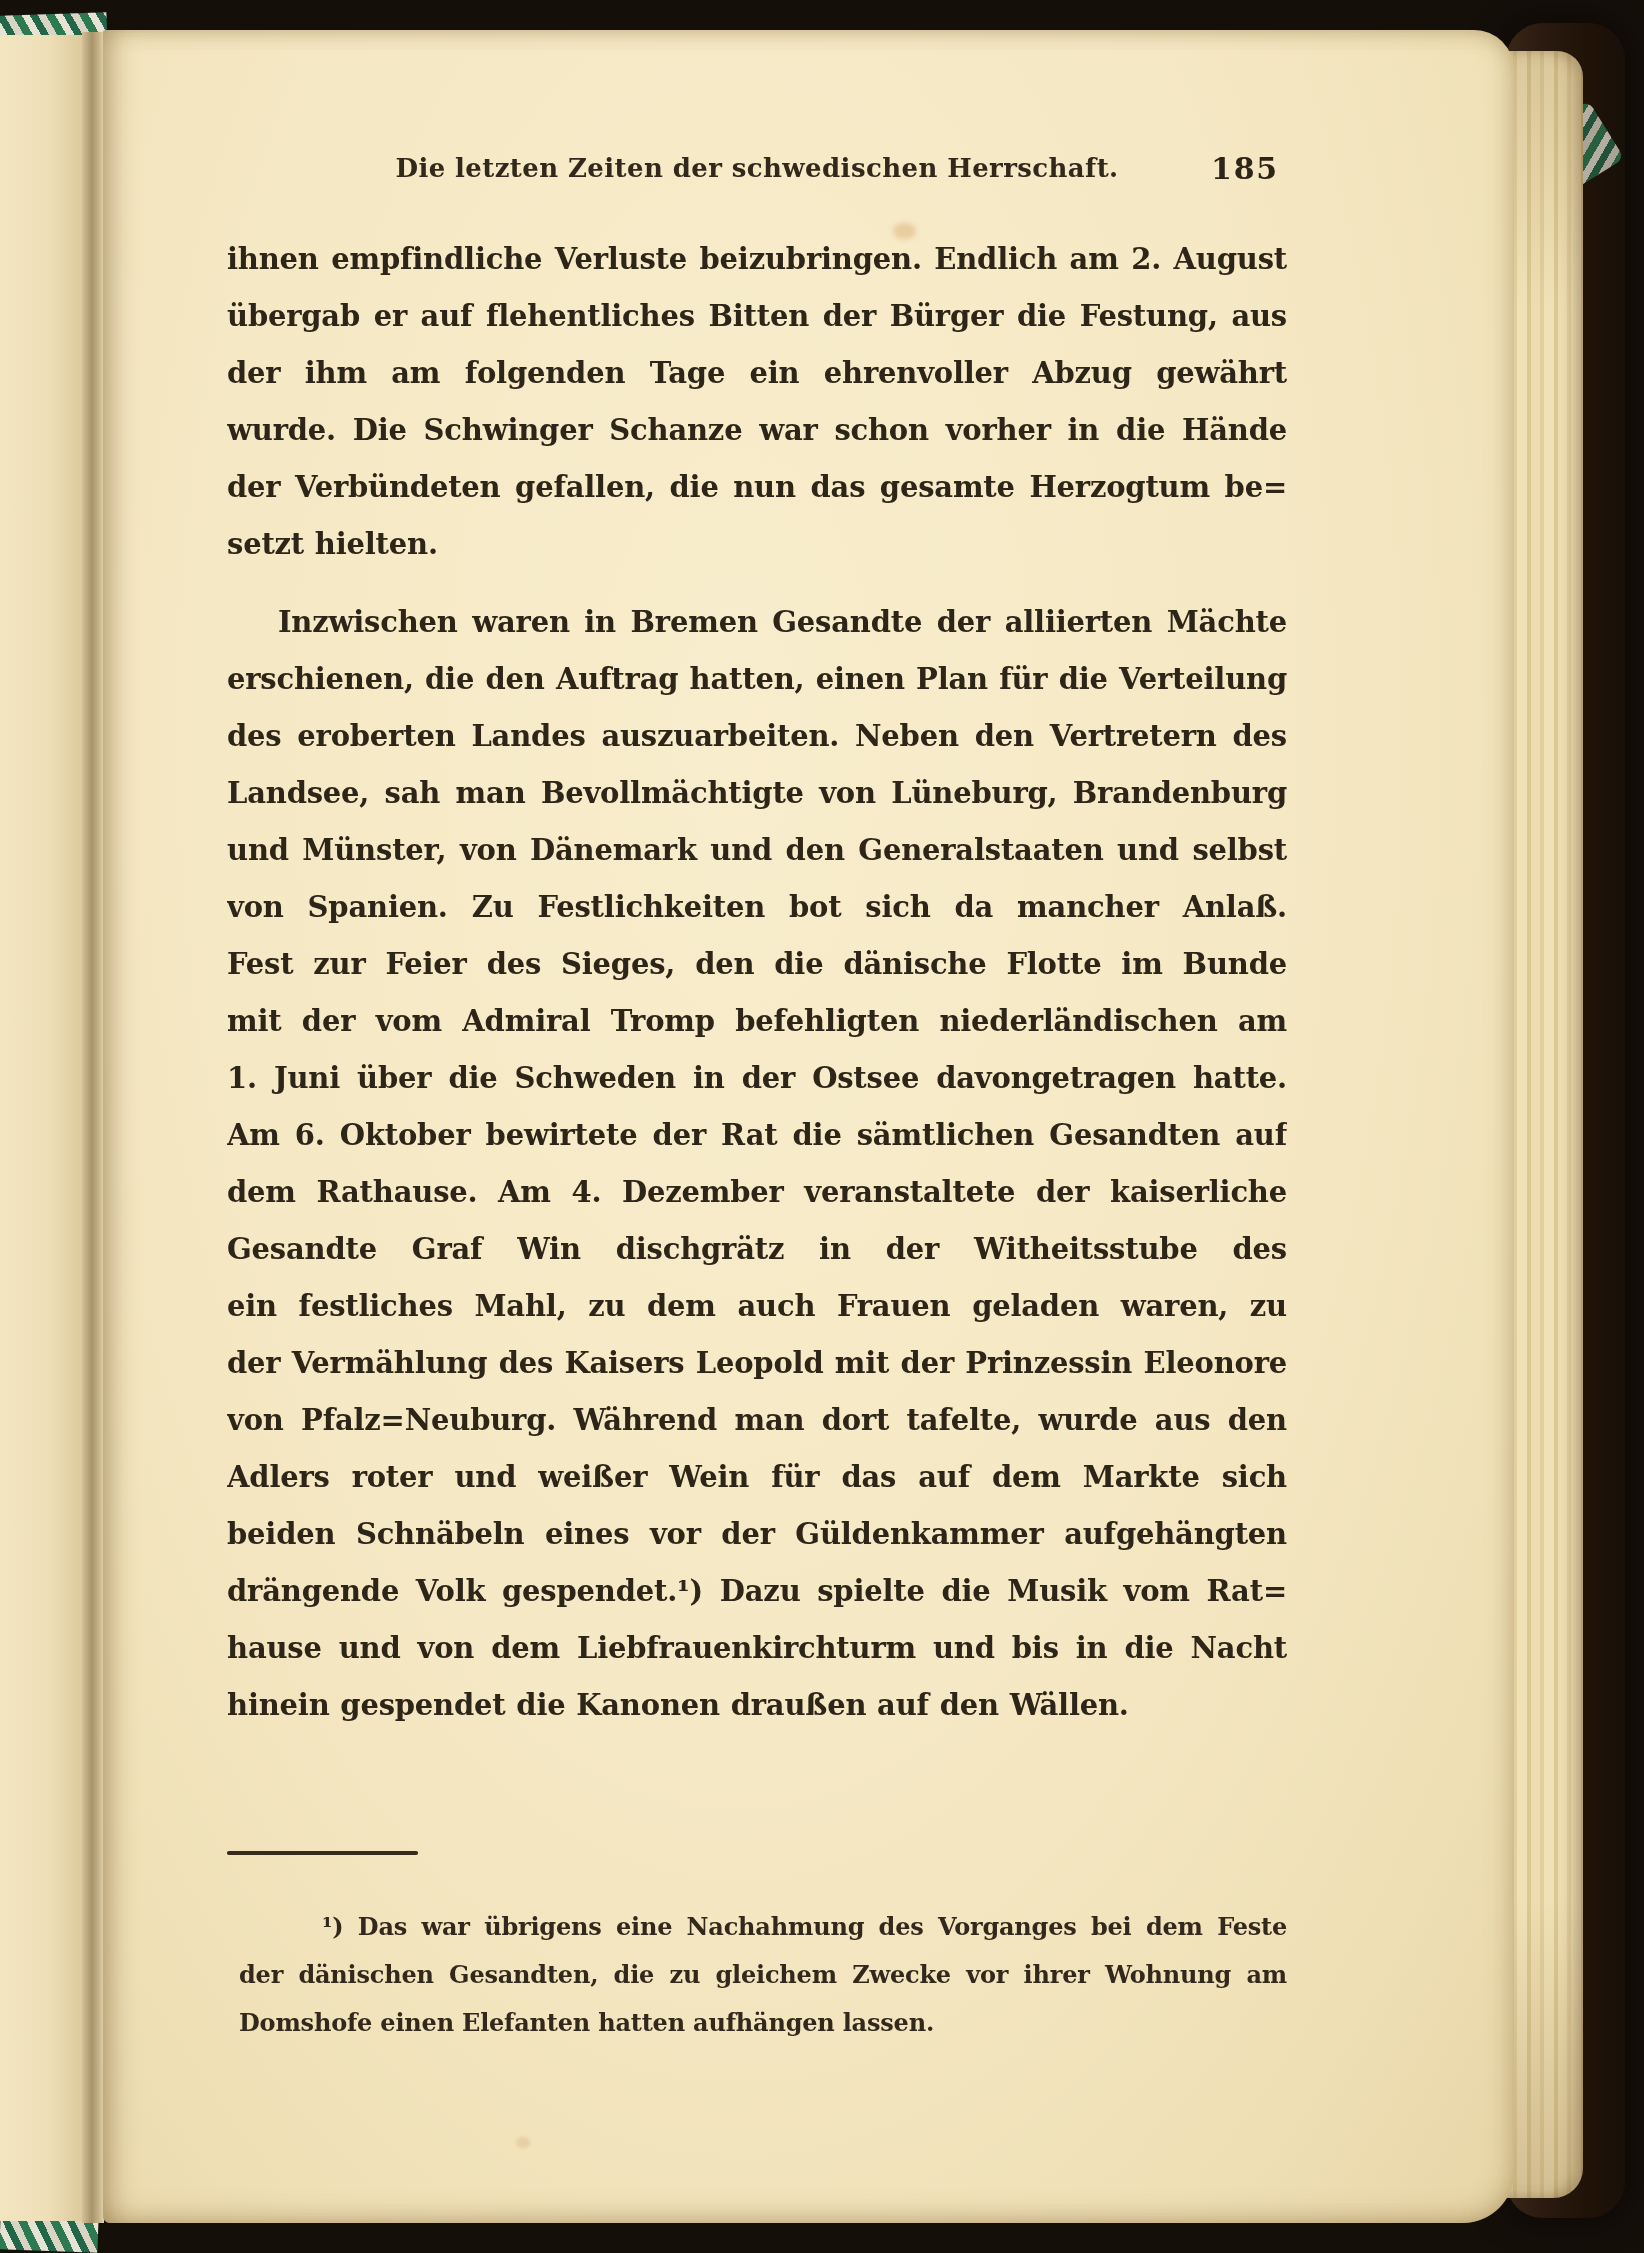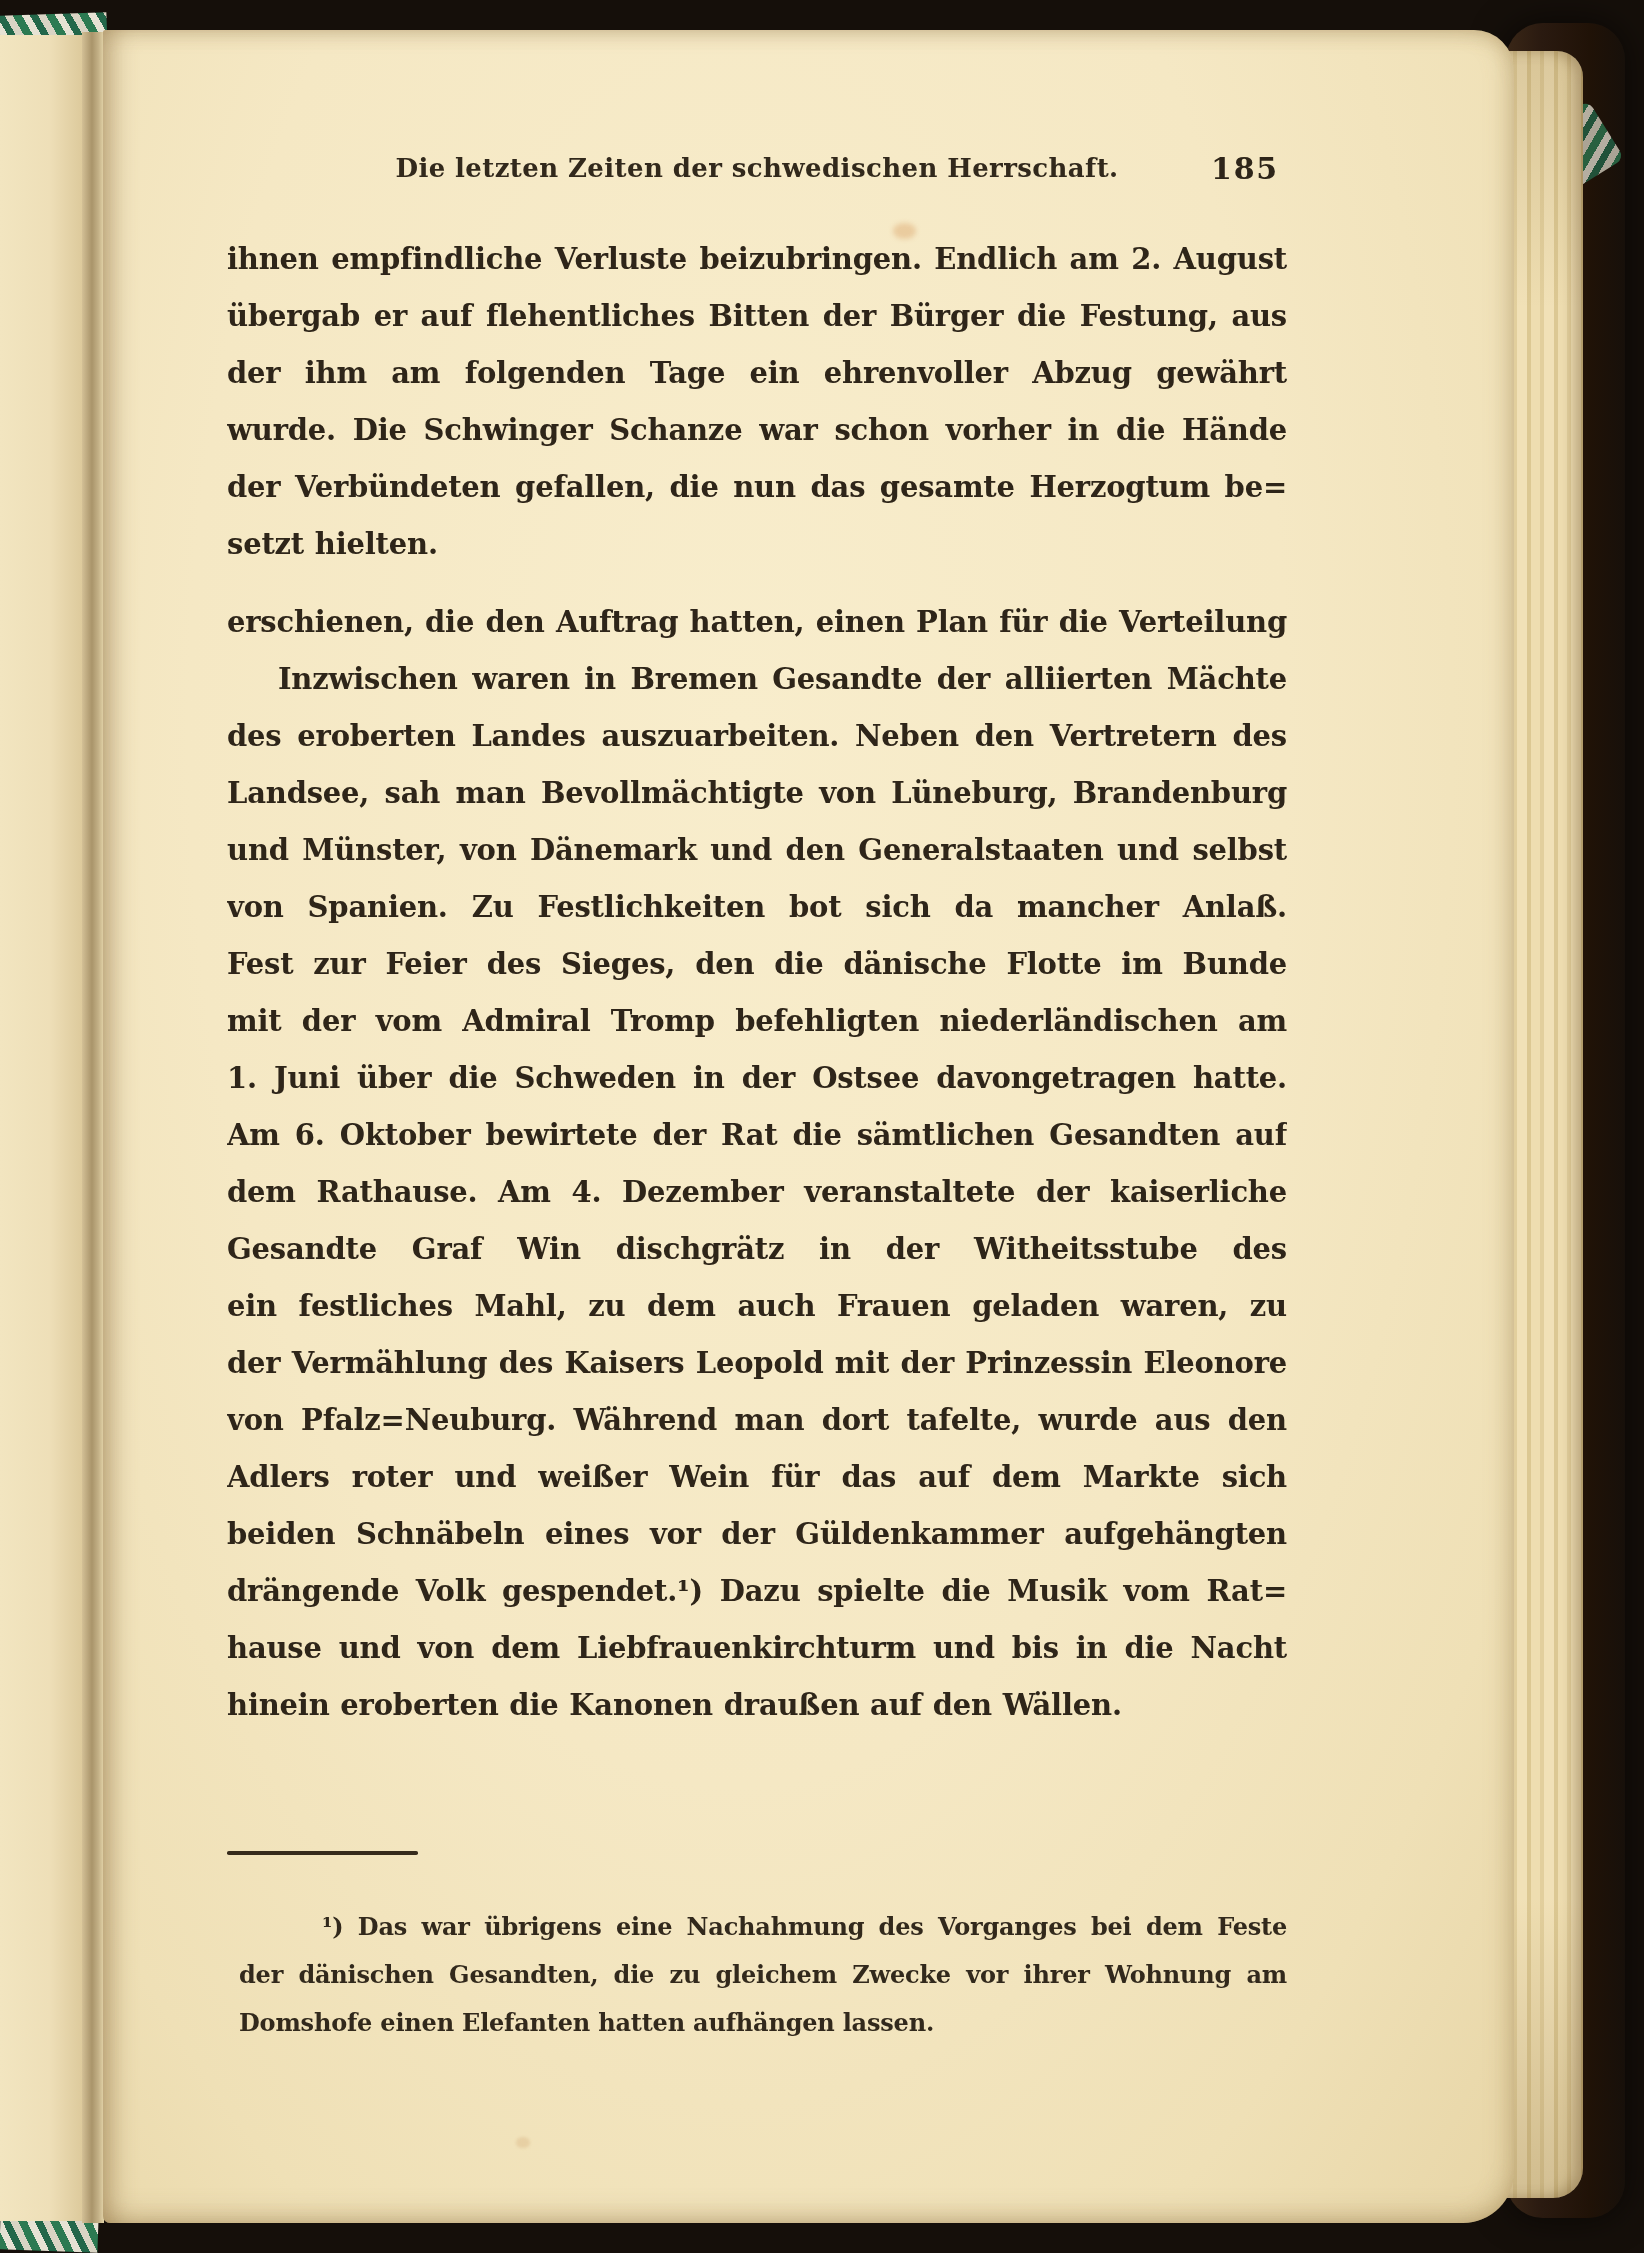--- a/index.html
+++ b/index.html
@@ -110,40 +110,40 @@
   <div class="text-block para-1">
     <div class="line">ihnen empfindliche Verluste beizubringen. Endlich am 2. August</div>
     <div class="line">übergab er auf flehentliches Bitten der Bürger die Festung, aus</div>
     <div class="line">der ihm am folgenden Tage ein ehrenvoller Abzug gewährt</div>
     <div class="line">wurde. Die Schwinger Schanze war schon vorher in die Hände</div>
     <div class="line">der Verbündeten gefallen, die nun das gesamte Herzogtum be=</div>
     <div class="line last">setzt hielten.</div>
   </div>
 
   <div class="text-block para-2">
+    <div class="line indent">Inzwischen waren in Bremen Gesandte der alliierten Mächte</div>
     <div class="line">erschienen, die den Auftrag hatten, einen Plan für die Verteilung</div>
-    <div class="line indent">Inzwischen waren in Bremen Gesandte der alliierten Mächte</div>
     <div class="line">des eroberten Landes auszuarbeiten. Neben den Vertretern des</div>
     <div class="line">Landsee, sah man Bevollmächtigte von Lüneburg, Brandenburg</div>
     <div class="line">und Münster, von Dänemark und den Generalstaaten und selbst</div>
     <div class="line">von Spanien. Zu Festlichkeiten bot sich da mancher Anlaß.</div>
     <div class="line">Fest zur Feier des Sieges, den die dänische Flotte im Bunde</div>
     <div class="line">mit der vom Admiral Tromp befehligten niederländischen am</div>
     <div class="line">1. Juni über die Schweden in der Ostsee davongetragen hatte.</div>
     <div class="line">Am 6. Oktober bewirtete der Rat die sämtlichen Gesandten auf</div>
     <div class="line">dem Rathause. Am 4. Dezember veranstaltete der kaiserliche</div>
     <div class="line">Gesandte Graf Win dischgrätz in der Witheitsstube des Rathauses</div>
     <div class="line">ein festliches Mahl, zu dem auch Frauen geladen waren, zu Ehren</div>
     <div class="line">der Vermählung des Kaisers Leopold mit der Prinzessin Eleonore</div>
     <div class="line">von Pfalz=Neuburg. Während man dort tafelte, wurde aus den</div>
     <div class="line">Adlers roter und weißer Wein für das auf dem Markte sich</div>
     <div class="line">beiden Schnäbeln eines vor der Güldenkammer aufgehängten</div>
     <div class="line">drängende Volk gespendet.¹) Dazu spielte die Musik vom Rat=</div>
     <div class="line">hause und von dem Liebfrauenkirchturm und bis in die Nacht</div>
-    <div class="line last">hinein eroberten die Kanonen draußen auf den Wällen.</div>
+    <div class="line last">hinein gespendet die Kanonen draußen auf den Wällen.</div>
   </div>
 
   <div class="footnote-rule"></div>
   <div class="text-block footnote-block">
     <div class="fnline fn-indent">¹) Das war übrigens eine Nachahmung des Vorganges bei dem Feste</div>
     <div class="fnline">der dänischen Gesandten, die zu gleichem Zwecke vor ihrer Wohnung am</div>
     <div class="fnline last">Domshofe einen Elefanten hatten aufhängen lassen.</div>
   </div>
 </div>
 

